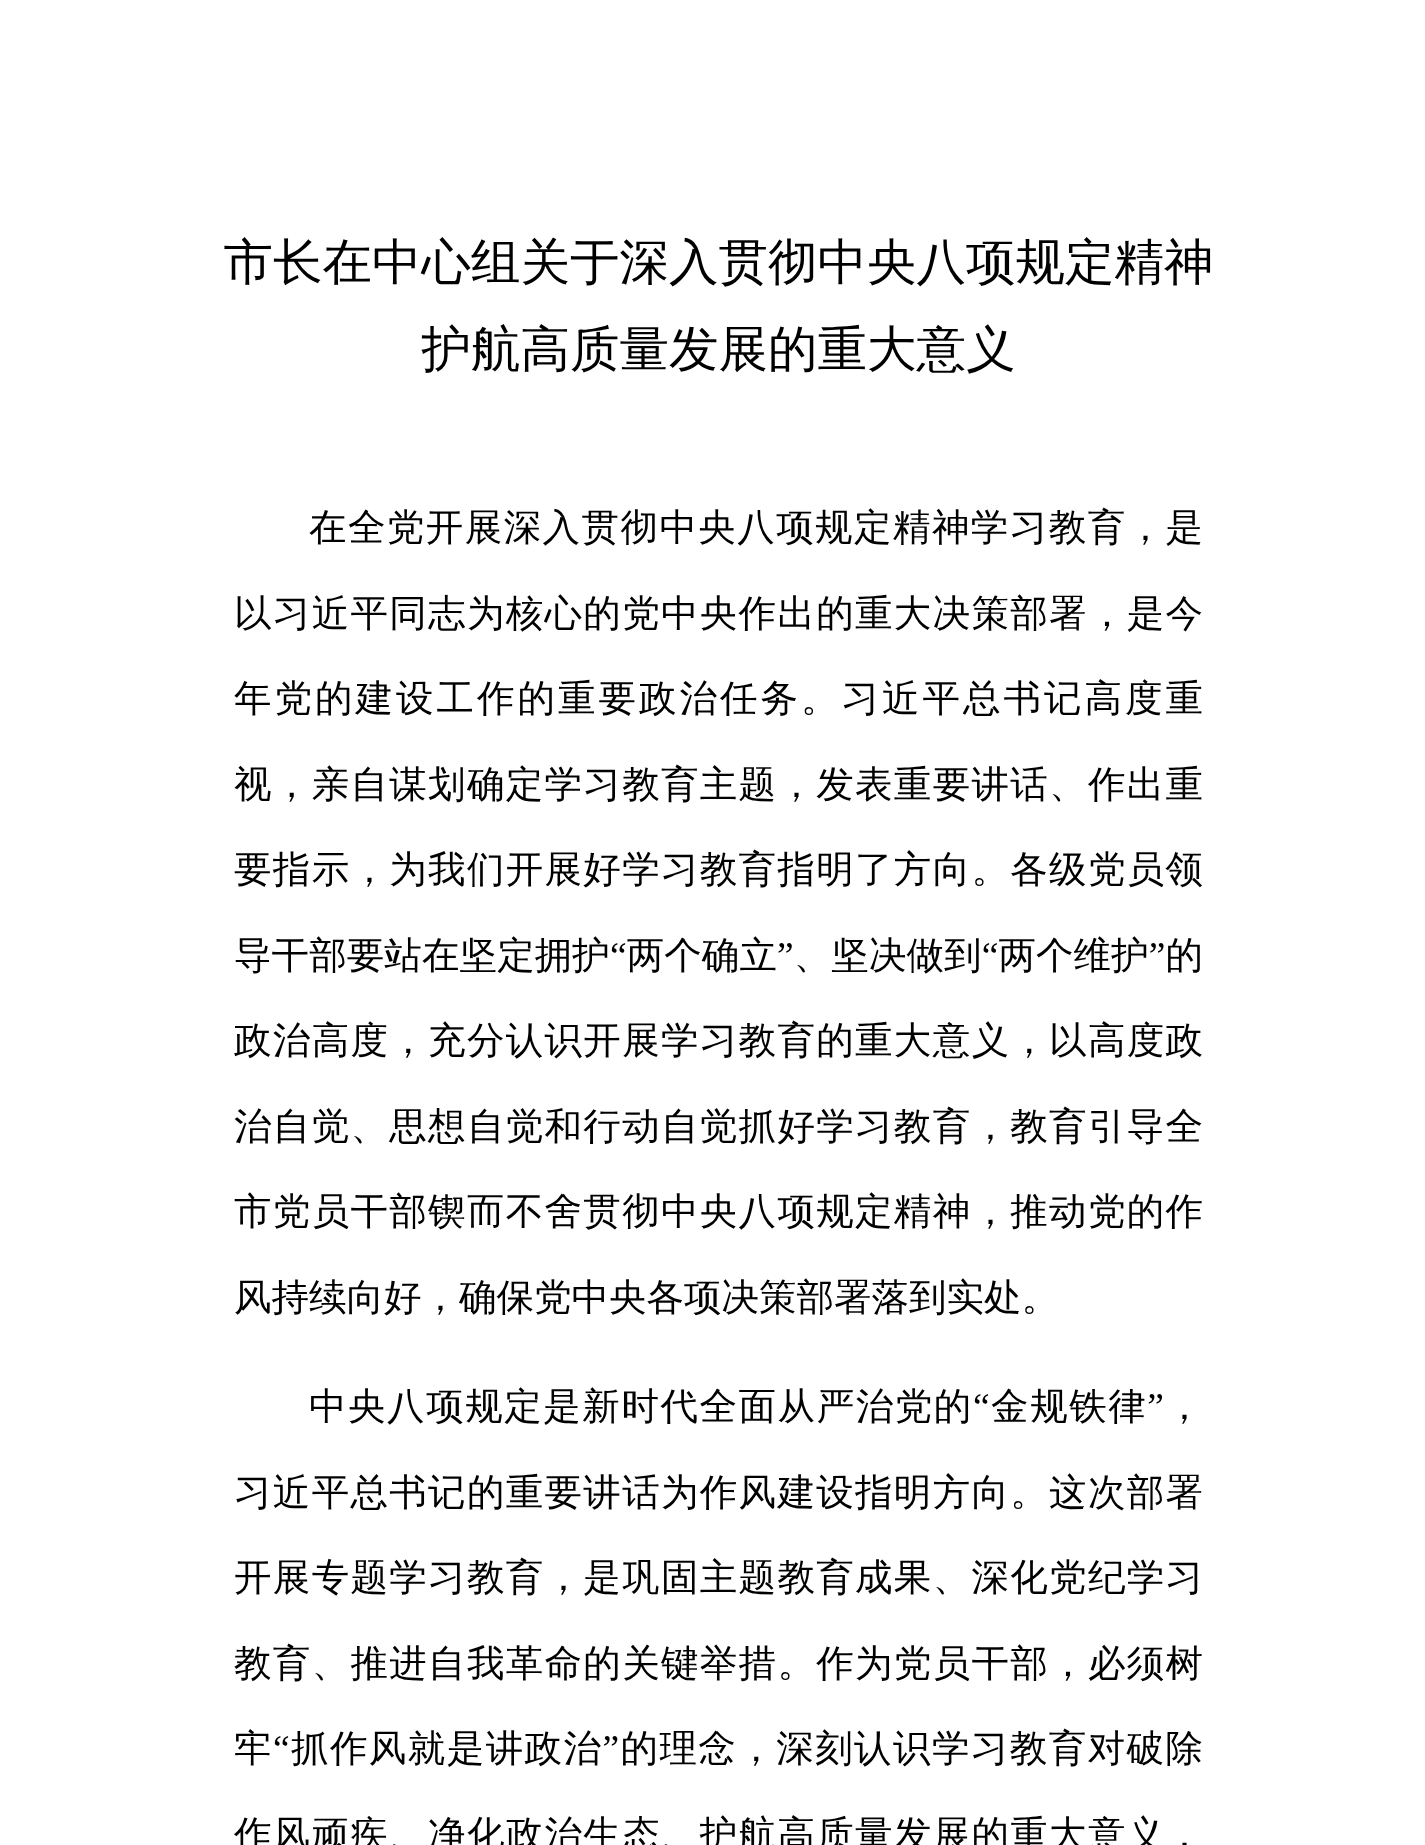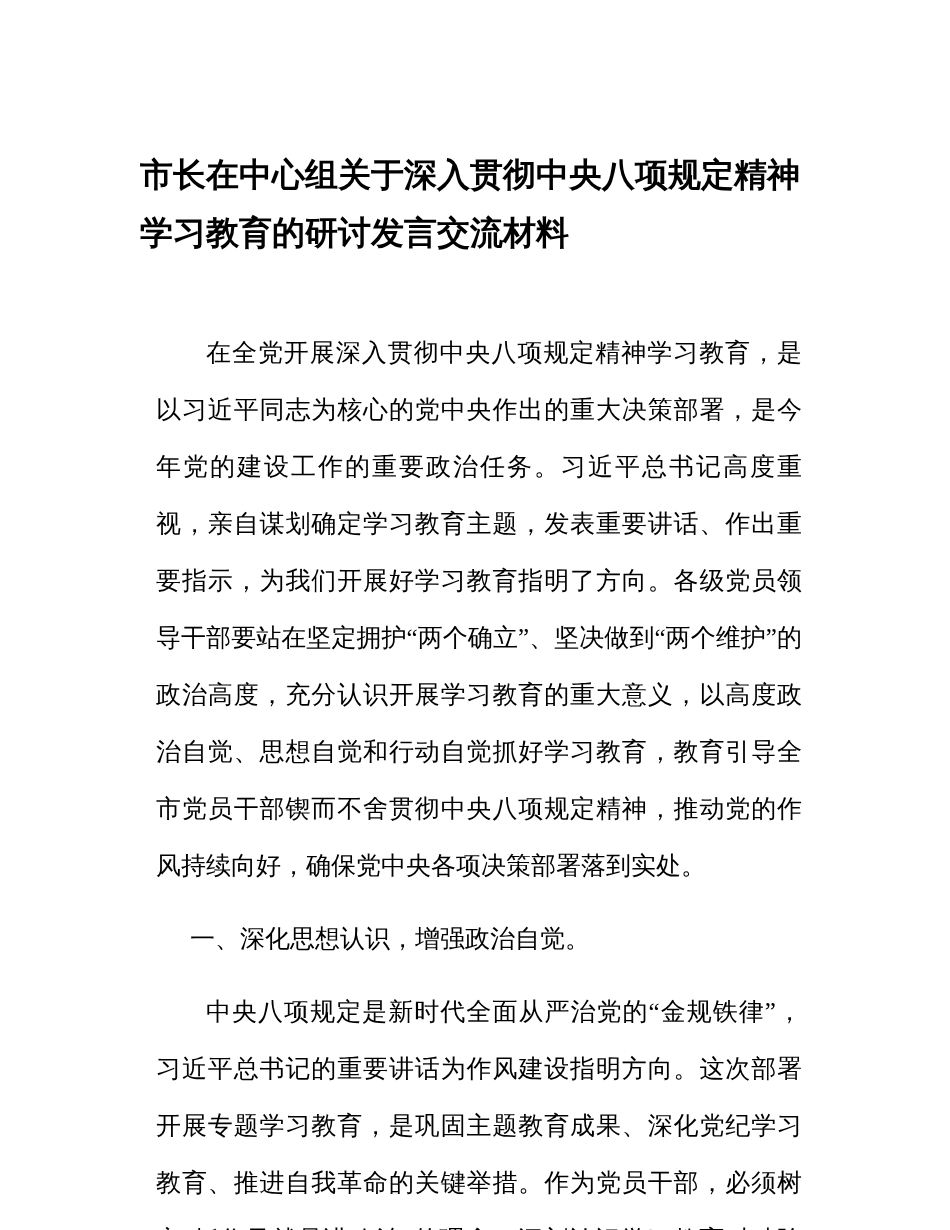--- a/index.html
+++ b/index.html
@@ -17,24 +17,24 @@
     }
     .content {
       position: absolute;
       left: 140px;
       top: 0;
       width: 678px;
     }
     .doc-title {
       margin-top: 146px;
       font-family: "Liberation Sans", "DejaVu Sans", sans-serif;
-      font-weight: bold;
+      font-weight: normal;
       font-size: 33px;
       line-height: 58px;
-      text-align: left;
+      text-align: center;
       letter-spacing: 0px;
       color: #000000;
     }
     .doc-title .title-line {
       display: block;
     }
     .body-text {
       margin-top: 62px;
       font-family: "Liberation Serif", "DejaVu Serif", serif;
       font-size: 25px;
@@ -57,25 +57,24 @@
     }
   </style>
 </head>
 <body>
 
 <div class="page">
   <div class="content">
 
     <h1 class="doc-title">
       <span class="title-line">市长在中心组关于深入贯彻中央八项规定精神</span>
-      <span class="title-line">学习教育的研讨发言交流材料</span>
+      <span class="title-line">护航高质量发展的重大意义</span>
     </h1>
 
     <div class="body-text">
       <p class="para">在全党开展深入贯彻中央八项规定精神学习教育，是以习近平同志为核心的党中央作出的重大决策部署，是今年党的建设工作的重要政治任务。习近平总书记高度重视，亲自谋划确定学习教育主题，发表重要讲话、作出重要指示，为我们开展好学习教育指明了方向。各级党员领导干部要站在坚定拥护“两个确立”、坚决做到“两个维护”的政治高度，充分认识开展学习教育的重大意义，以高度政治自觉、思想自觉和行动自觉抓好学习教育，教育引导全市党员干部锲而不舍贯彻中央八项规定精神，推动党的作风持续向好，确保党中央各项决策部署落到实处。</p>
 
-      <p class="section-heading">一、深化思想认识，增强政治自觉。</p>
 
       <p class="para">中央八项规定是新时代全面从严治党的“金规铁律”，习近平总书记的重要讲话为作风建设指明方向。这次部署开展专题学习教育，是巩固主题教育成果、深化党纪学习教育、推进自我革命的关键举措。作为党员干部，必须树牢“抓作风就是讲政治”的理念，深刻认识学习教育对破除作风顽疾、净化政治生态、护航高质量发展的重大意义，从坚定拥护“两个确立”、坚决做到“两个维护”的政治高度，主动对标对表党中</p>
     </div>
 
   </div>
 </div>
 
 </body></html>

